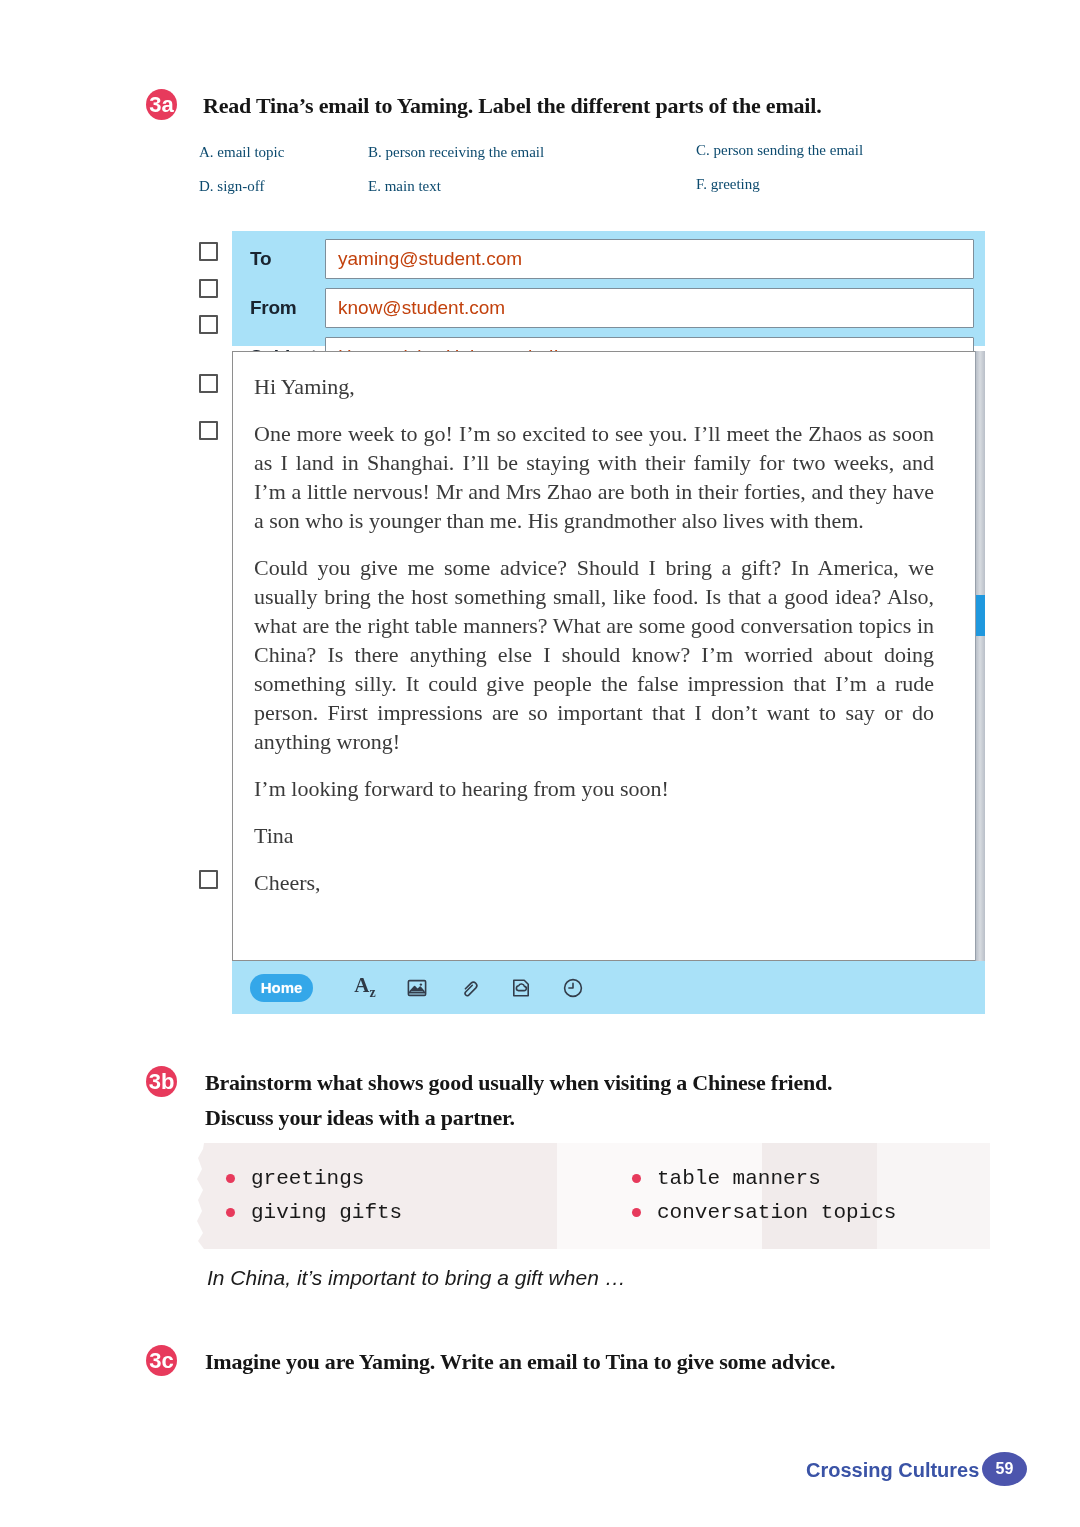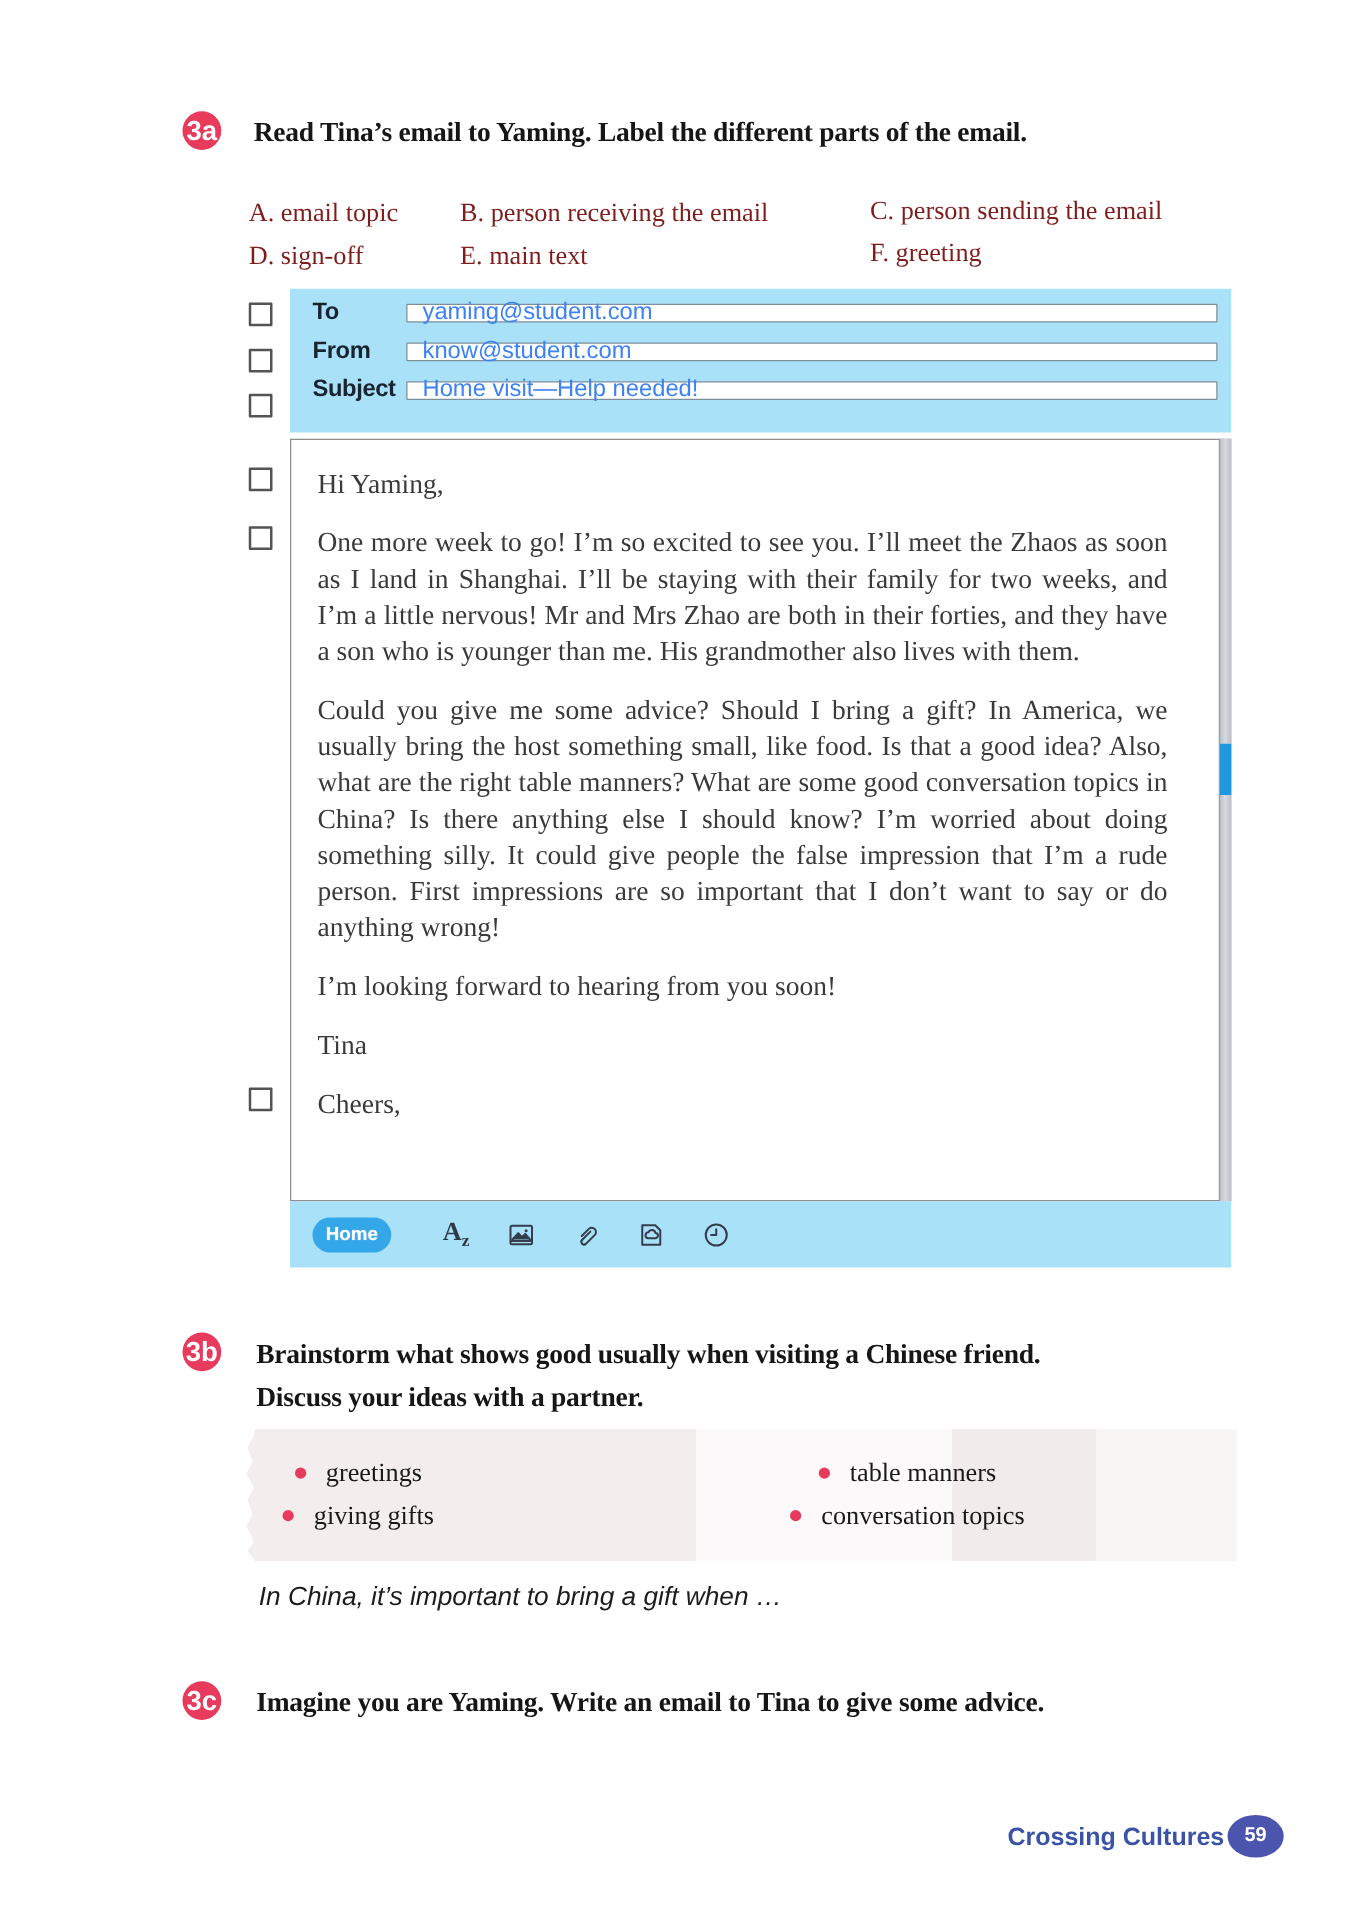--- a/index.html
+++ b/index.html
@@ -22,21 +22,21 @@
   .ex-title {
     position:absolute; font-weight:bold; font-size:22px; color:#161616;
     font-family:"Liberation Serif", serif; letter-spacing:-0.2px;
   }
   #title-3a { left:203px; top:93px; width:820px; }
   #title-3b-1 { left:205px; top:1070px; width:800px; }
   #title-3b-2 { left:205px; top:1105px; width:800px; }
   #title-3c { left:205px; top:1349px; width:820px; }
 
   
-  .option { position:absolute; font-size:21px; color:#7f1d1d; font-family:"Liberation Serif", serif;margin-top:14px; }
+  .option { position:absolute; font-size:15px; color:#0c4a6e; font-family:"Liberation Serif", serif; }
   #optA { left:199px; top:144px; }
   #optB { left:368px; top:144px; }
   #optC { left:696px; top:142px; }
   #optD { left:199px; top:178px; }
   #optE { left:368px; top:178px; }
   #optF { left:696px; top:176px; }
 
   
   .cbx {
     position:absolute; left:199px; width:19px; height:19px;
@@ -49,23 +49,23 @@
   .email-header {
     position:absolute; left:232px; top:231px; width:753px; height:115px;
     background:#a9e1f8; padding-top:8px;
   }
   .hdr-row { display:flex; align-items:center; padding:0 11px 0 18px; margin-bottom:9px; }
   .hdr-label {
     width:75px; flex:none; font-family:"Liberation Sans", sans-serif; font-weight:600;
     font-size:19px; color:#1a2430; letter-spacing:-0.3px;
   }
   .hdr-input {
-    flex:1; height:15px; background:#fff; border:1px solid #7e8e9a; border-radius:1px;
+    flex:1; height:40px; background:#fff; border:1px solid #7e8e9a; border-radius:1px;
     display:flex; align-items:center; padding:0 12px;
-    font-family:"Liberation Sans", sans-serif; font-size:19px; color:#3b82f6;
+    font-family:"Liberation Sans", sans-serif; font-size:19px; color:#c2410c;
   }
 
   .email-body {
     position:absolute; left:232px; top:351px; width:753px; height:610px;
     background:#fff; border:1.5px solid #8e8e8e;
     padding:20px 50px 0 21px;
     font-family:Liberation Serif, serif; font-size:22px; line-height:29px; color:#3a3a3a;
   }
   .email-body p { margin-bottom:18px; text-align:justify; }
   .email-body p.nojust { text-align:left; }
@@ -94,21 +94,21 @@
 
   
   .brainstorm-panel {
     position:absolute; left:197px; top:1143px; width:793px; height:106px;
     background:linear-gradient(90deg,#f3eded 0,#f3eded 360px,#fbf9f9 360px,#fbf9f9 565px,#f1ebeb 565px,#f1ebeb 680px,#f8f5f5 680px,#f8f5f5 793px);
     clip-path:polygon(7px 0px,793px 0px,793px 106px,7px 106px,1px 98px,6px 90px,0px 78px,5px 68px,1px 57px,6px 47px,0px 36px,5px 26px,1px 15px,6px 6px);
   }
   .bullet-col { position:absolute; top:18px; }
   #bullet-col-left { left:29px; }
   #bullet-col-right { left:435px; }
-  .bullet-item { display:flex; align-items:center; height:34px; font-size:21px; color:#191919; font-family:Liberation Serif, serif;justify-content:center; }
+  .bullet-item { display:flex; align-items:center; height:34px; font-size:21px; color:#191919; font-family:Liberation Mono, monospace; }
   .dot { width:9px; height:9px; border-radius:50%; background:#e73a5c; margin-right:16px; flex:none; }
 
   .example-line {
     position:absolute; left:207px; top:1266px;
     font-family:"Liberation Sans", sans-serif; font-style:italic; font-size:21px; color:#1c1c1c;
   }
 
   
   .footer-title {
     position:absolute; left:806px; top:1459px;

